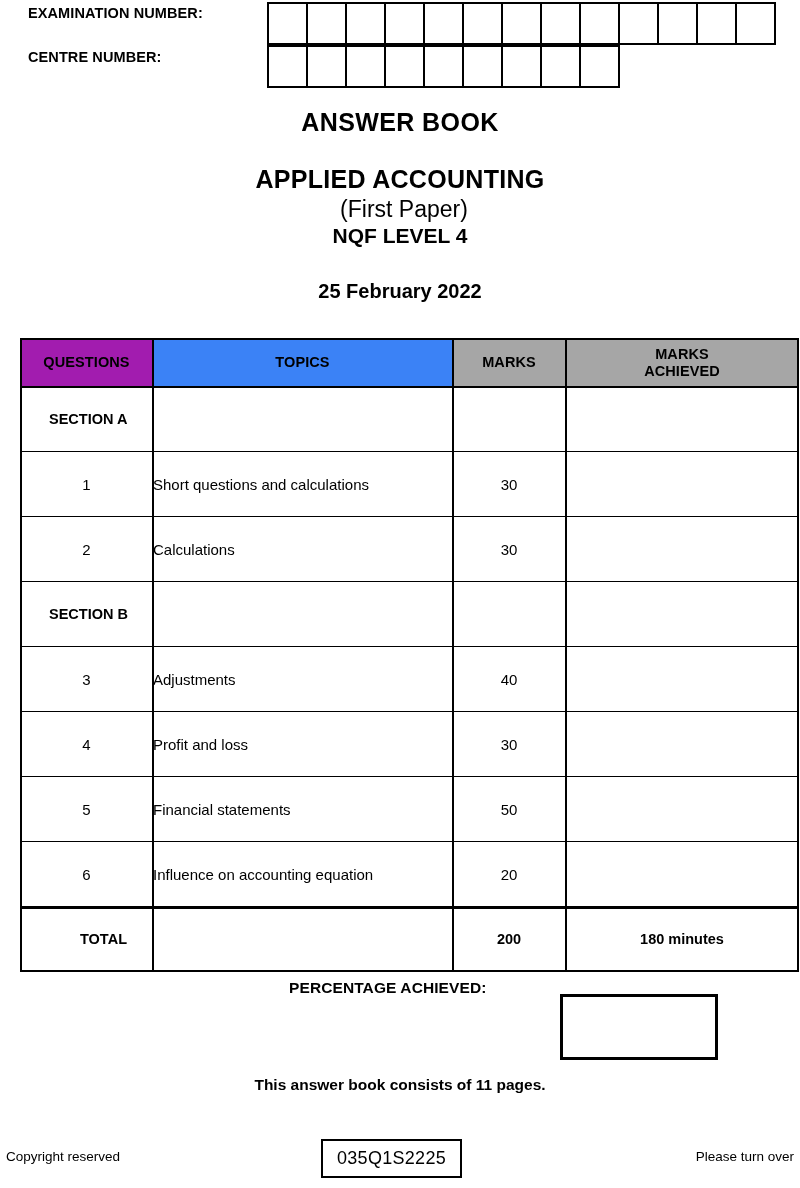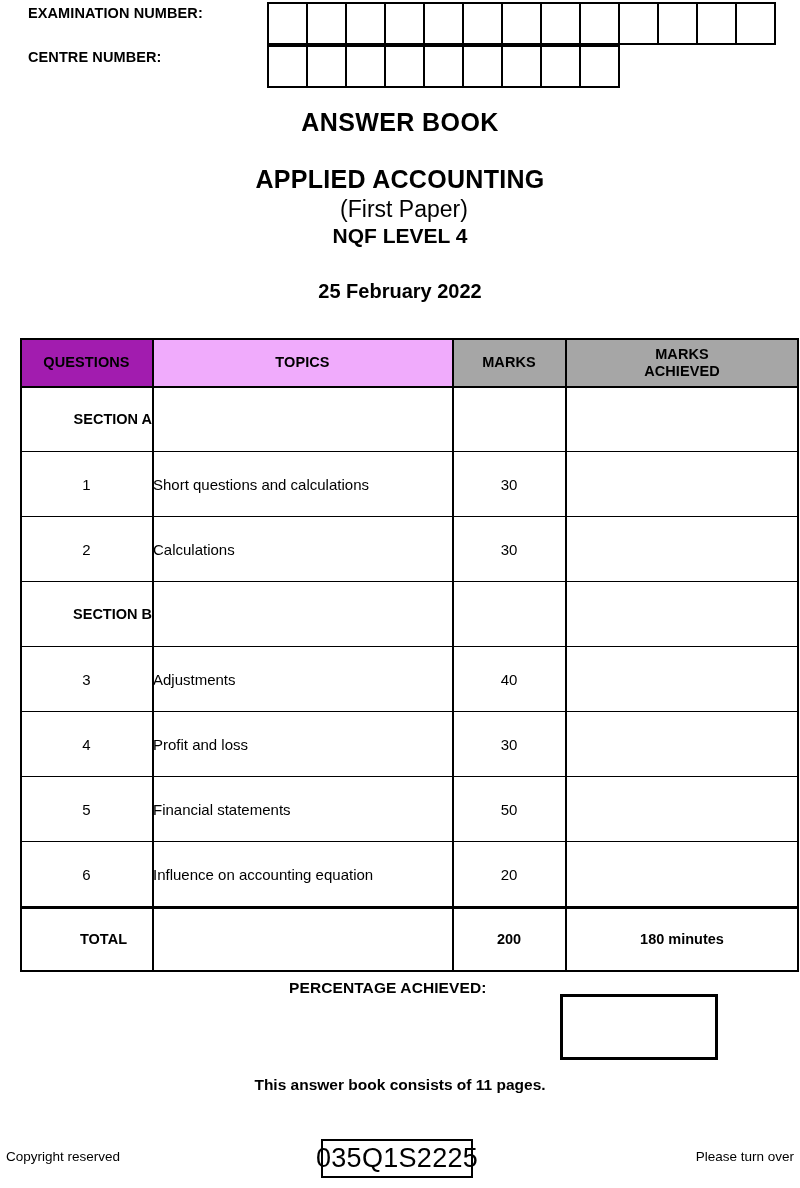--- a/index.html
+++ b/index.html
@@ -118,22 +118,22 @@
   }
   .col-q   { width: 132px; }
   .col-t   { width: 300px; }
   .col-m   { width: 113px; }
   .col-ma  { width: 233px; }
 
   .cell-q {
     text-align: center;
   }
   .cell-q.section {
-    text-align: right;
-    padding-left: 13px;
+    text-align: left;
+    padding-left: 28px;
     font-weight: bold;
     font-size: 14.5px;
   }
   .cell-q.total {
     text-align: center;
     font-weight: bold;
     font-size: 14.5px;
     padding-left: 34px;
   }
   .cell-topic {
@@ -213,28 +213,28 @@
   .foot-right {
     position: absolute;
     right: 6px;
     top: 1149px;
     font-size: 13.5px;
   }
   .code-box {
     position: absolute;
     left: 321px;
     top: 1139px;
-    width: 152px;
+    width: 141px;
     height: 39px;
     border: 2.5px solid #000;
     background: #fff;
     display: flex;
     align-items: center;
     justify-content: center;
-    font-size: 27px;
+    font-size: 18px;
     letter-spacing: 0.3px;
   }
 </style>
 </head>
 <body>
 
 <div class="id-block">
   <div class="id-label exam">EXAMINATION NUMBER:</div>
   <div class="id-label centre">CENTRE NUMBER:</div>
   <div class="box-row exam">
@@ -276,21 +276,21 @@
 <table class="marks-table">
   <colgroup>
     <col class="col-q">
       <col class="col-t">
       <col class="col-m">
       <col class="col-ma">
   </colgroup>
   <thead>
     <tr>
       <th style="background: #a21caf;">QUESTIONS</th>
-      <th style="background: #f0abfc;">TOPICS</th>
+      <th style="background: #3b82f6;">TOPICS</th>
       <th style="background: rgb(166, 166, 166);">MARKS</th>
       <th style="background: rgb(166, 166, 166);">
         <span>MARKS</span><br>
         <span>ACHIEVED</span>
       </th>
     </tr>
   </thead>
   <tbody>
       <tr>
         <td class="cell-q section">SECTION A</td>

